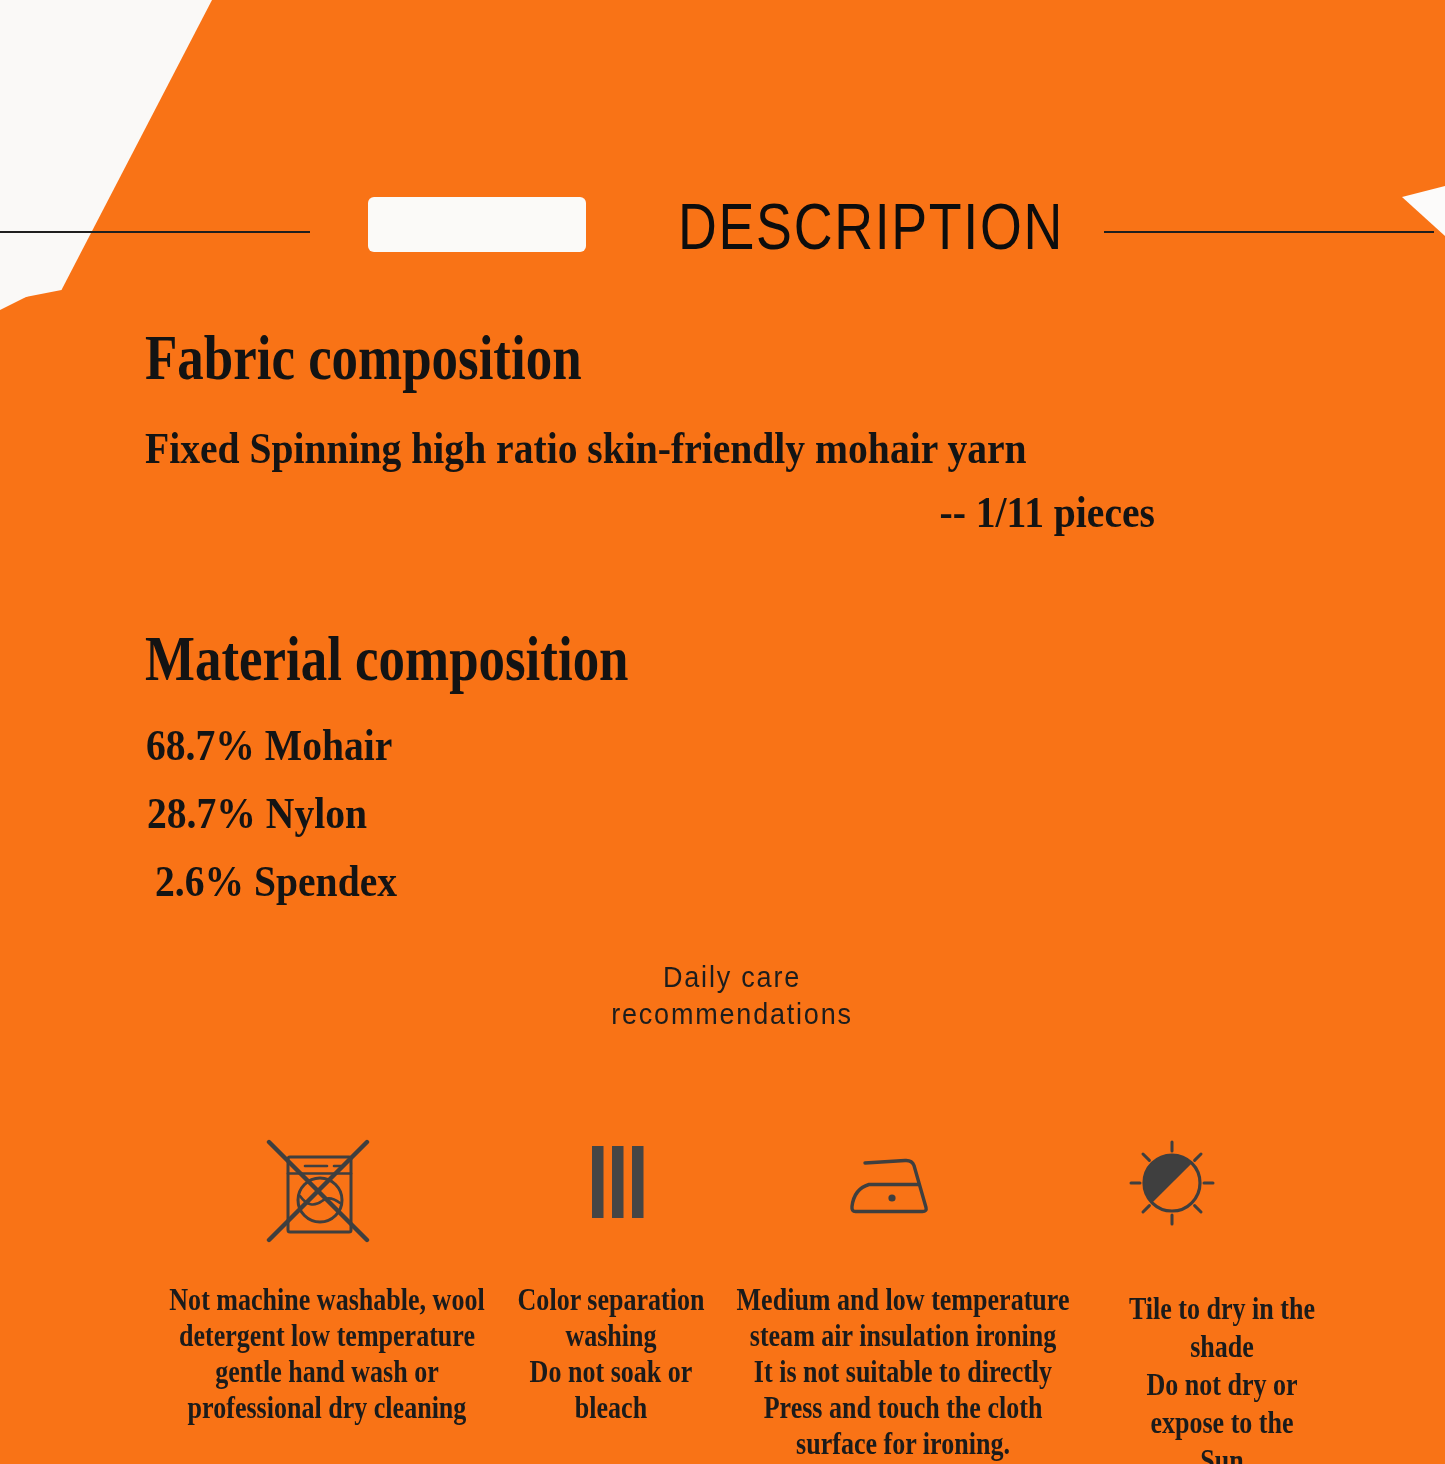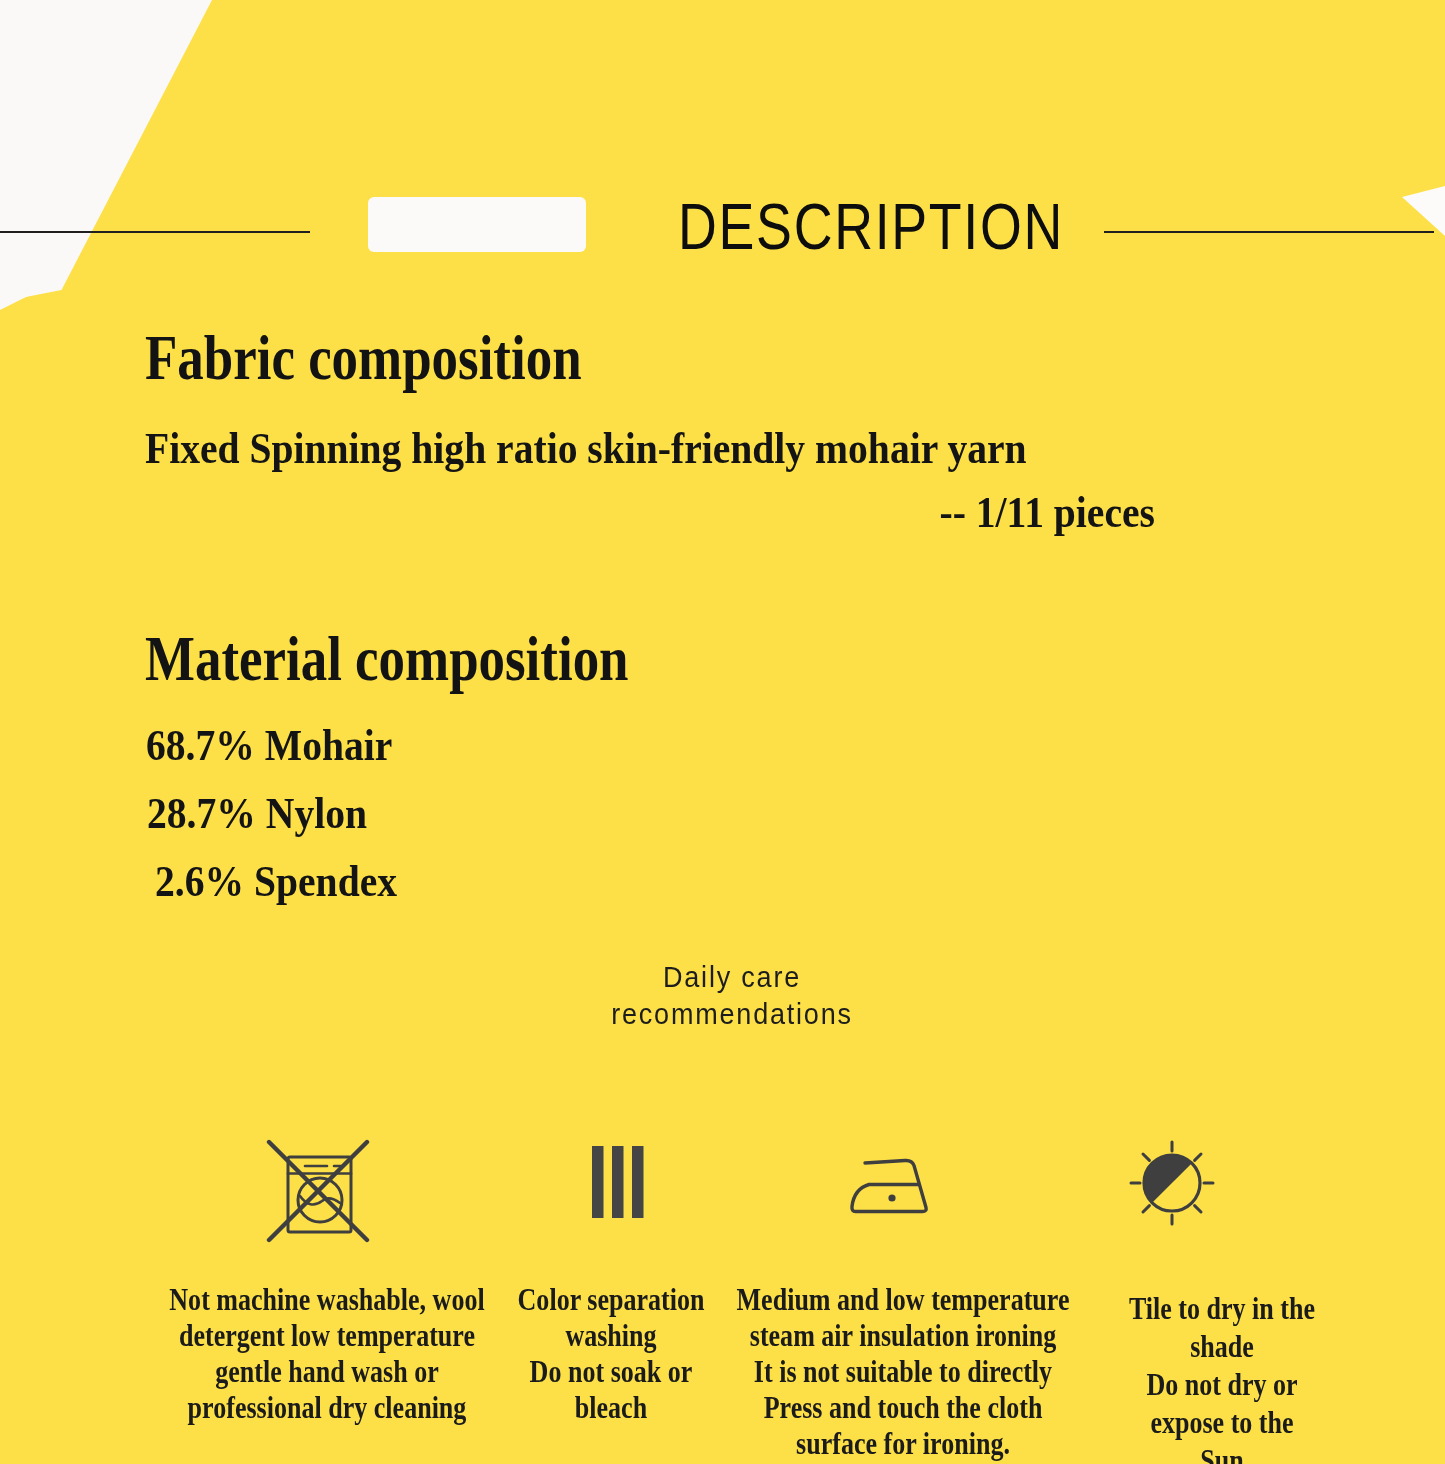--- a/index.html
+++ b/index.html
@@ -1,16 +1,16 @@
 <!DOCTYPE html>
 <html><head>
 <meta charset="utf-8">
 <style>
   html,body{margin:0;padding:0;background:#ffffff;}
-  .page{position:relative;width:1445px;height:1464px;background:#fde047;overflow:hidden;
+  .page{position:relative;width:1445px;height:1464px;background:#f97316;overflow:hidden;
         font-family:"Liberation Serif",serif;color:#161616;}
 
   
   .ghost{position:absolute;background:#faf9f7;}
   .ghost-tl{left:0;top:0;width:212px;height:302px;clip-path:polygon(0 0,100% 0,29% 96%,0 100%);}
   .ghost-mid{left:368px;top:197px;width:218px;height:55px;border-radius:6px;background:#fbfaf8;}
   .ghost-left{left:0;top:268px;width:38px;height:42px;clip-path:polygon(0 0,100% 55%,0 100%);}
   .ghost-tr{left:1402px;top:186px;width:43px;height:50px;background:#fcfbfa;clip-path:polygon(100% 0,100% 100%,0 22%);}
 
   

